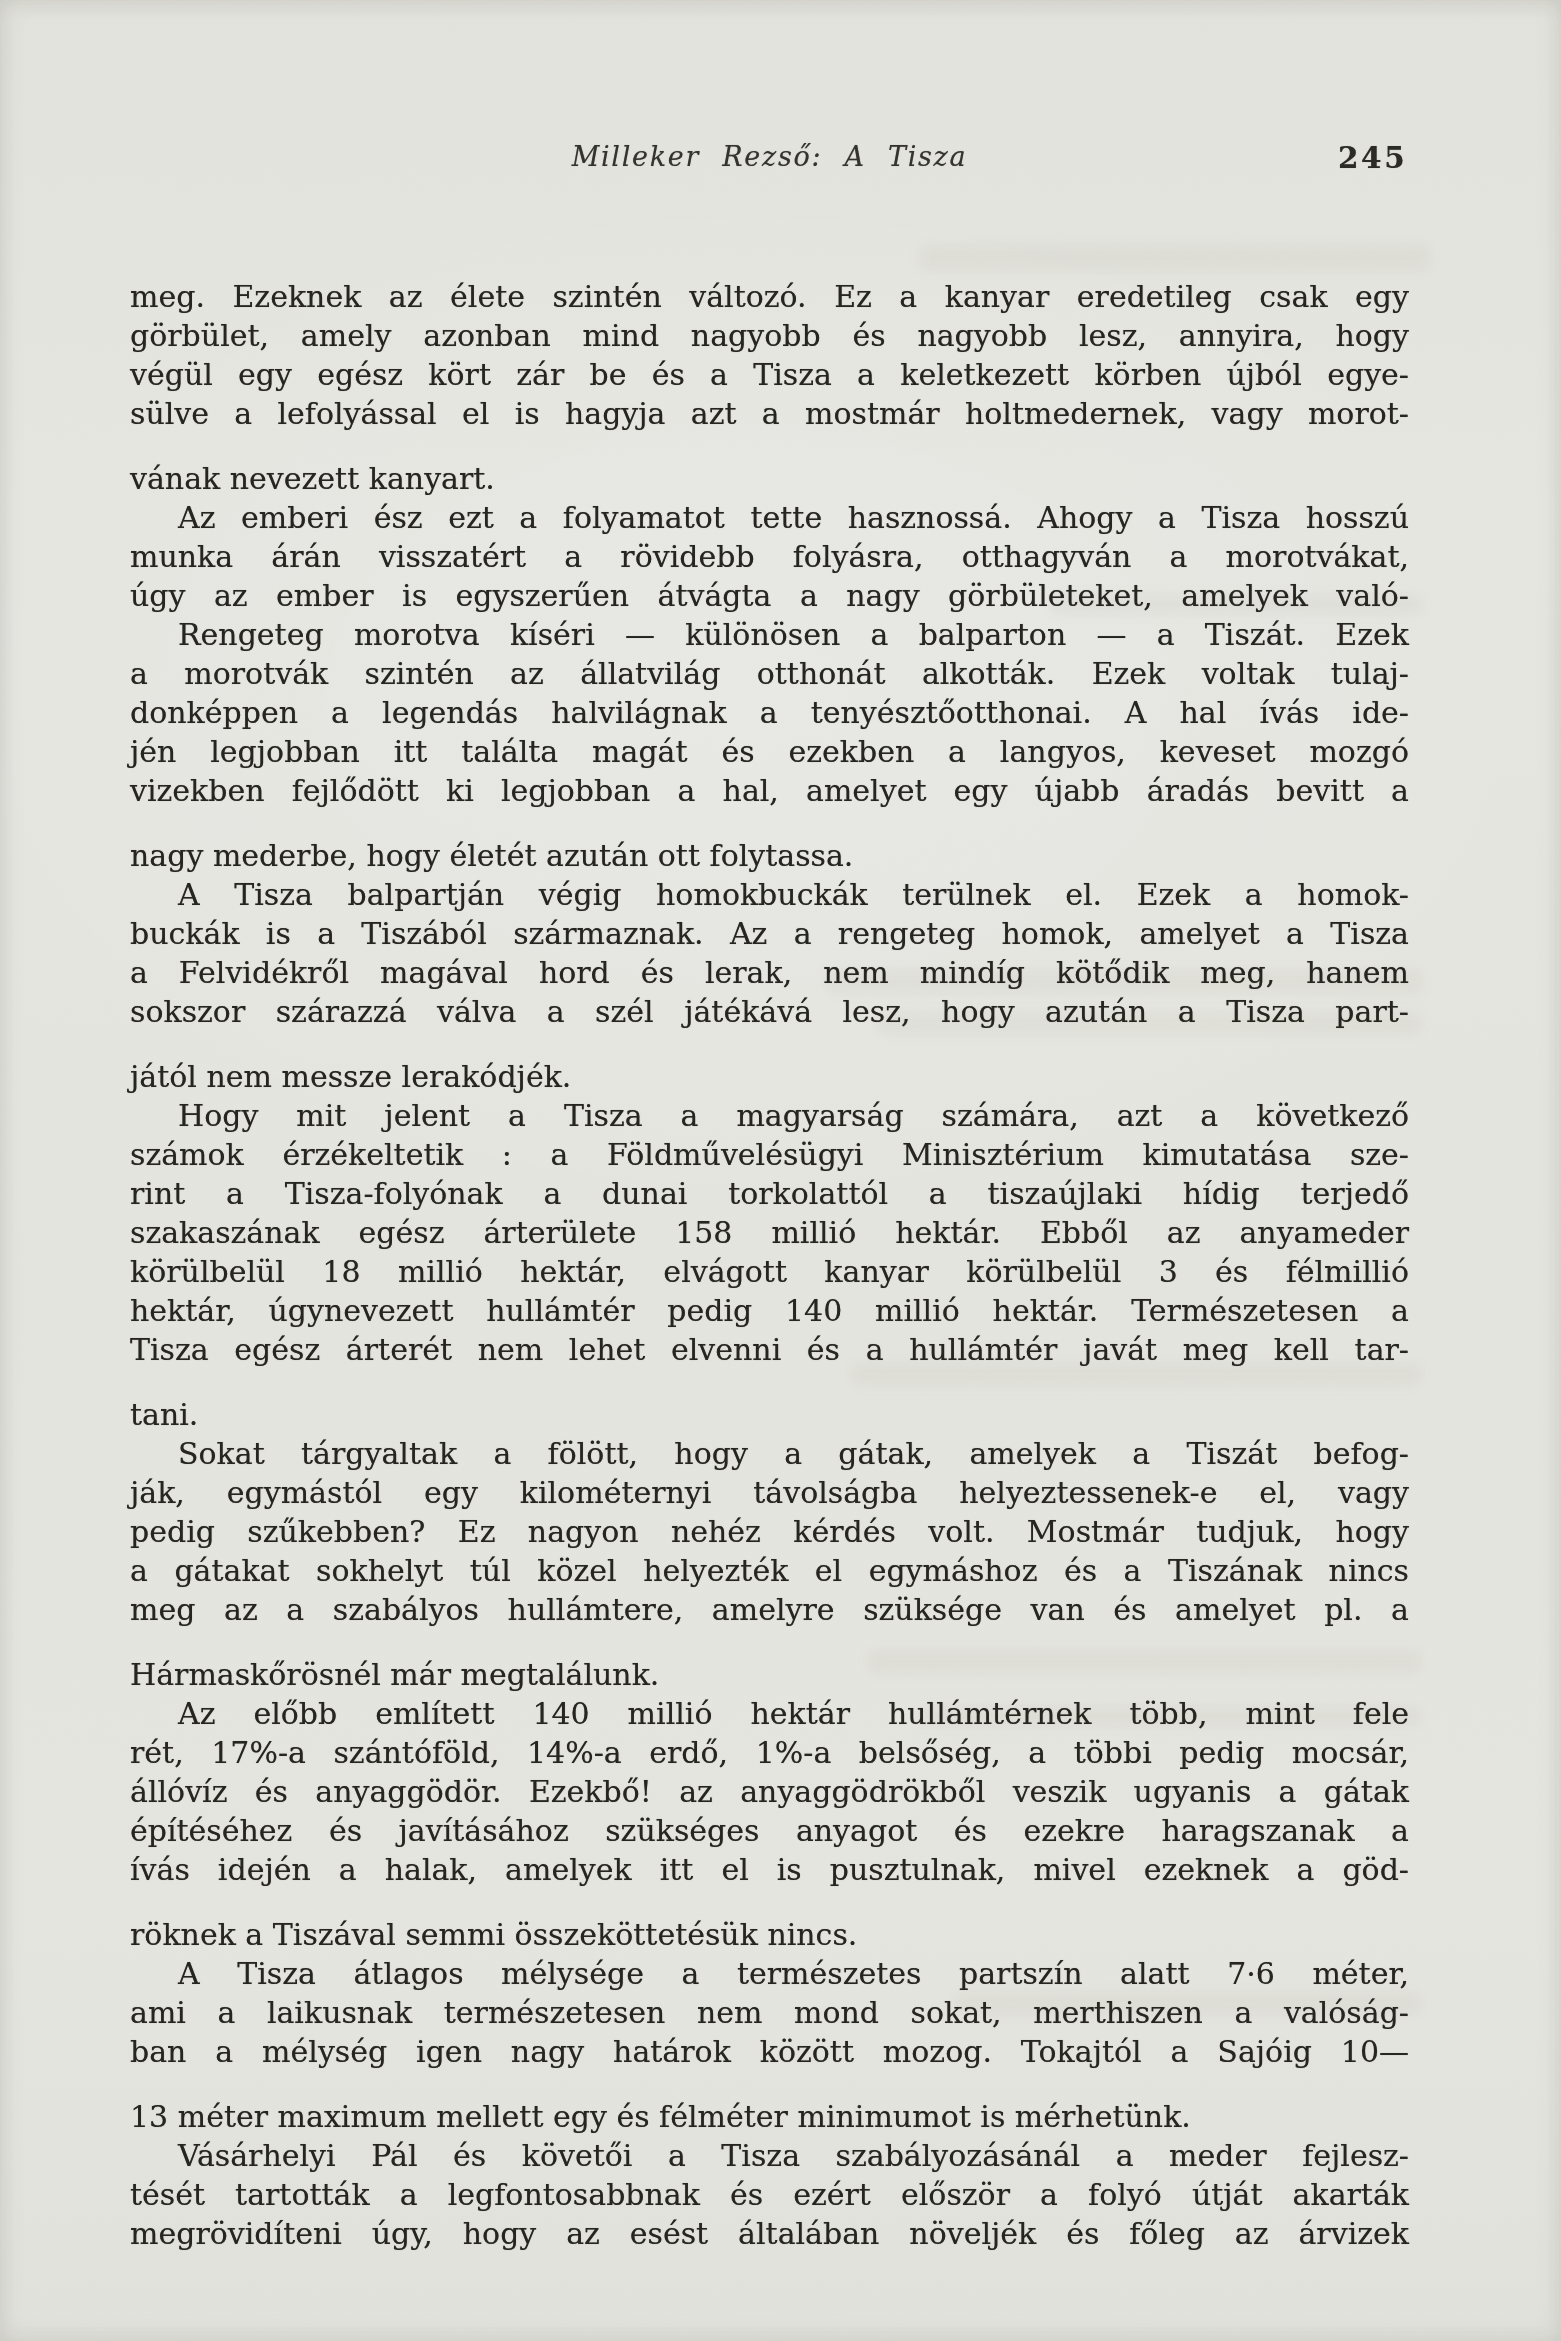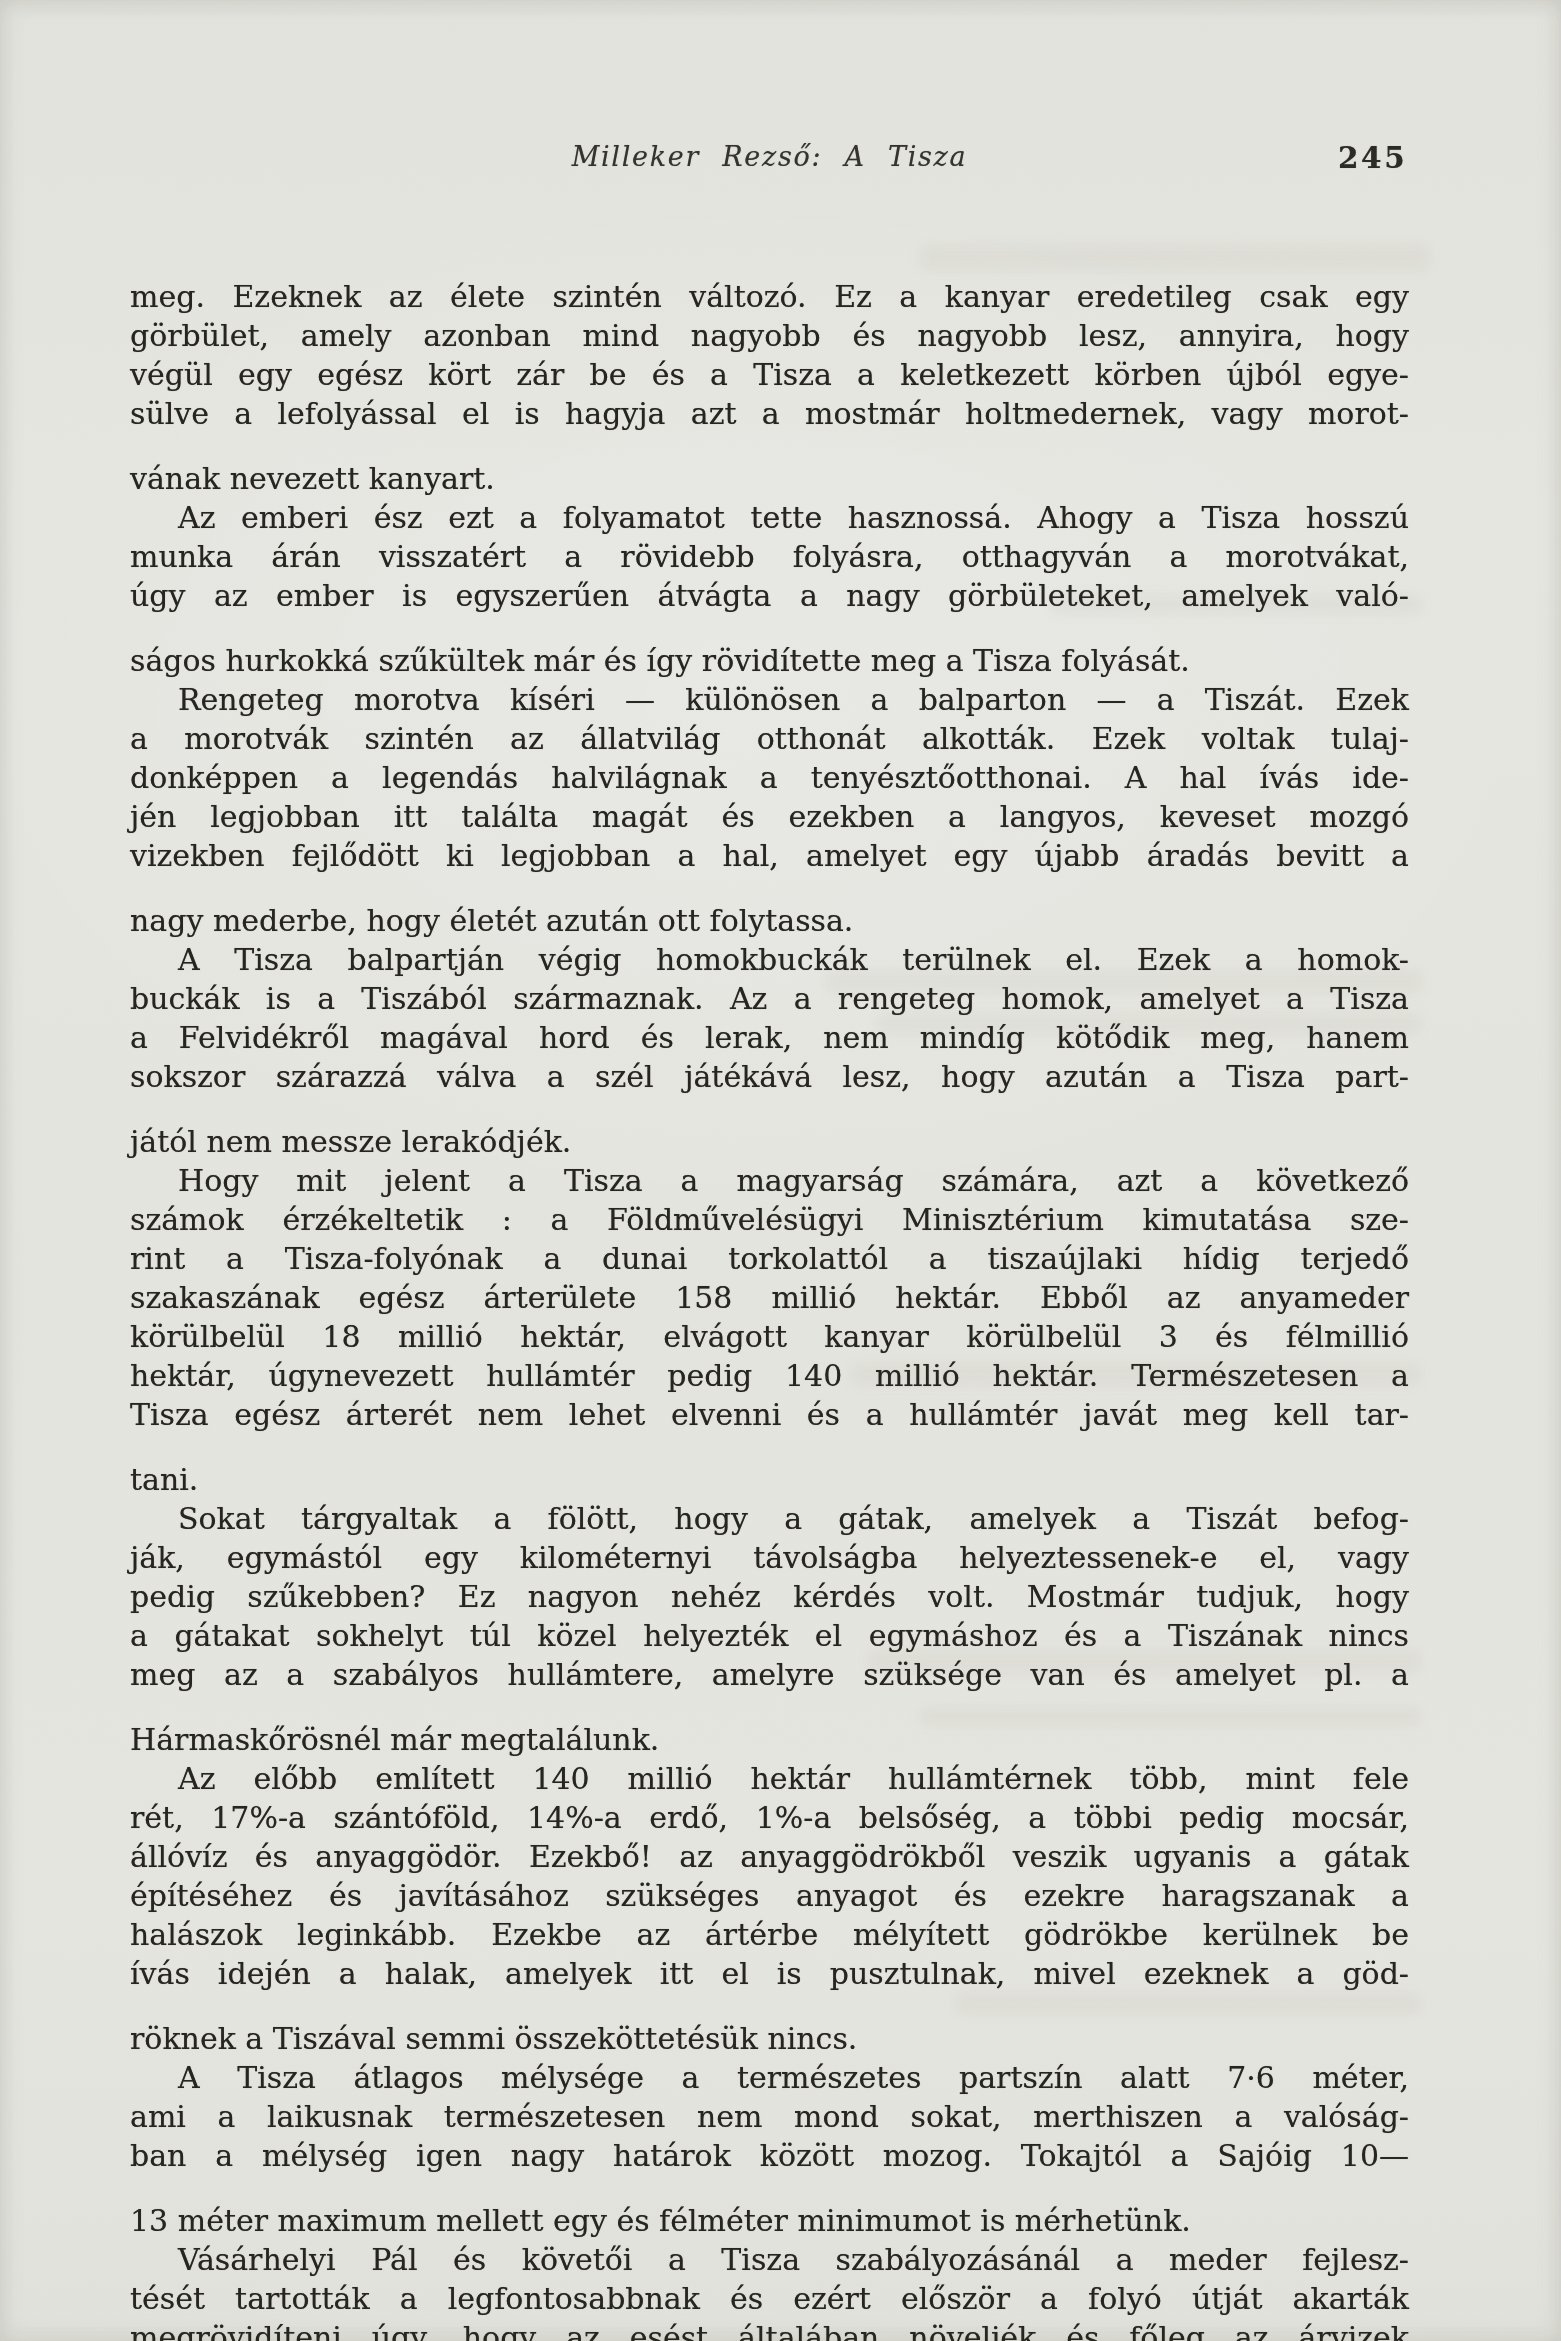--- a/index.html
+++ b/index.html
@@ -126,21 +126,20 @@
 
   <div class="text-block">
       <div class="line">meg. Ezeknek az élete szintén változó. Ez a kanyar eredetileg csak egy</div>
       <div class="line">görbület, amely azonban mind nagyobb és nagyobb lesz, annyira, hogy</div>
       <div class="line">végül egy egész kört zár be és a Tisza a keletkezett körben újból egye-</div>
       <div class="line">sülve a lefolyással el is hagyja azt a mostmár holtmedernek, vagy morot-</div>
       <div class="line end">vának nevezett kanyart.</div>
       <div class="line indent">Az emberi ész ezt a folyamatot tette hasznossá. Ahogy a Tisza hosszú</div>
       <div class="line">munka árán visszatért a rövidebb folyásra, otthagyván a morotvákat,</div>
       <div class="line">úgy az ember is egyszerűen átvágta a nagy görbületeket, amelyek való-</div>
-      <div class="line end">ságos hurkokká szűkültek már és így rövidítette meg a Tisza folyását.</div>
       <div class="line indent">Rengeteg morotva kíséri — különösen a balparton — a Tiszát. Ezek</div>
       <div class="line">a morotvák szintén az állatvilág otthonát alkották. Ezek voltak tulaj-</div>
       <div class="line">donképpen a legendás halvilágnak a tenyésztőotthonai. A hal ívás ide-</div>
       <div class="line">jén legjobban itt találta magát és ezekben a langyos, keveset mozgó</div>
       <div class="line">vizekben fejlődött ki legjobban a hal, amelyet egy újabb áradás bevitt a</div>
       <div class="line end">nagy mederbe, hogy életét azután ott folytassa.</div>
       <div class="line indent">A Tisza balpartján végig homokbuckák terülnek el. Ezek a homok-</div>
       <div class="line">buckák is a Tiszából származnak. Az a rengeteg homok, amelyet a Tisza</div>
       <div class="line">a Felvidékről magával hord és lerak, nem mindíg kötődik meg, hanem</div>
       <div class="line">sokszor szárazzá válva a szél játékává lesz, hogy azután a Tisza part-</div>
@@ -156,21 +155,20 @@
       <div class="line indent">Sokat tárgyaltak a fölött, hogy a gátak, amelyek a Tiszát befog-</div>
       <div class="line">ják, egymástól egy kilométernyi távolságba helyeztessenek-e el, vagy</div>
       <div class="line">pedig szűkebben? Ez nagyon nehéz kérdés volt. Mostmár tudjuk, hogy</div>
       <div class="line">a gátakat sokhelyt túl közel helyezték el egymáshoz és a Tiszának nincs</div>
       <div class="line">meg az a szabályos hullámtere, amelyre szüksége van és amelyet pl. a</div>
       <div class="line end">Hármaskőrösnél már megtalálunk.</div>
       <div class="line indent">Az előbb említett 140 millió hektár hullámtérnek több, mint fele</div>
       <div class="line">rét, 17%-a szántóföld, 14%-a erdő, 1%-a belsőség, a többi pedig mocsár,</div>
       <div class="line">állóvíz és anyaggödör. Ezekbő! az anyaggödrökből veszik ugyanis a gátak</div>
       <div class="line">építéséhez és javításához szükséges anyagot és ezekre haragszanak a</div>
-      <div class="line">halászok leginkább. Ezekbe az ártérbe mélyített gödrökbe kerülnek be</div>
       <div class="line">ívás idején a halak, amelyek itt el is pusztulnak, mivel ezeknek a göd-</div>
       <div class="line end">röknek a Tiszával semmi összeköttetésük nincs.</div>
       <div class="line indent">A Tisza átlagos mélysége a természetes partszín alatt 7·6 méter,</div>
       <div class="line">ami a laikusnak természetesen nem mond sokat, merthiszen a valóság-</div>
       <div class="line">ban a mélység igen nagy határok között mozog. Tokajtól a Sajóig 10—</div>
       <div class="line end">13 méter maximum mellett egy és félméter minimumot is mérhetünk.</div>
       <div class="line indent">Vásárhelyi Pál és követői a Tisza szabályozásánál a meder fejlesz-</div>
       <div class="line">tését tartották a legfontosabbnak és ezért először a folyó útját akarták</div>
       <div class="line">megrövidíteni úgy, hogy az esést általában növeljék és főleg az árvizek</div>
     </div>

